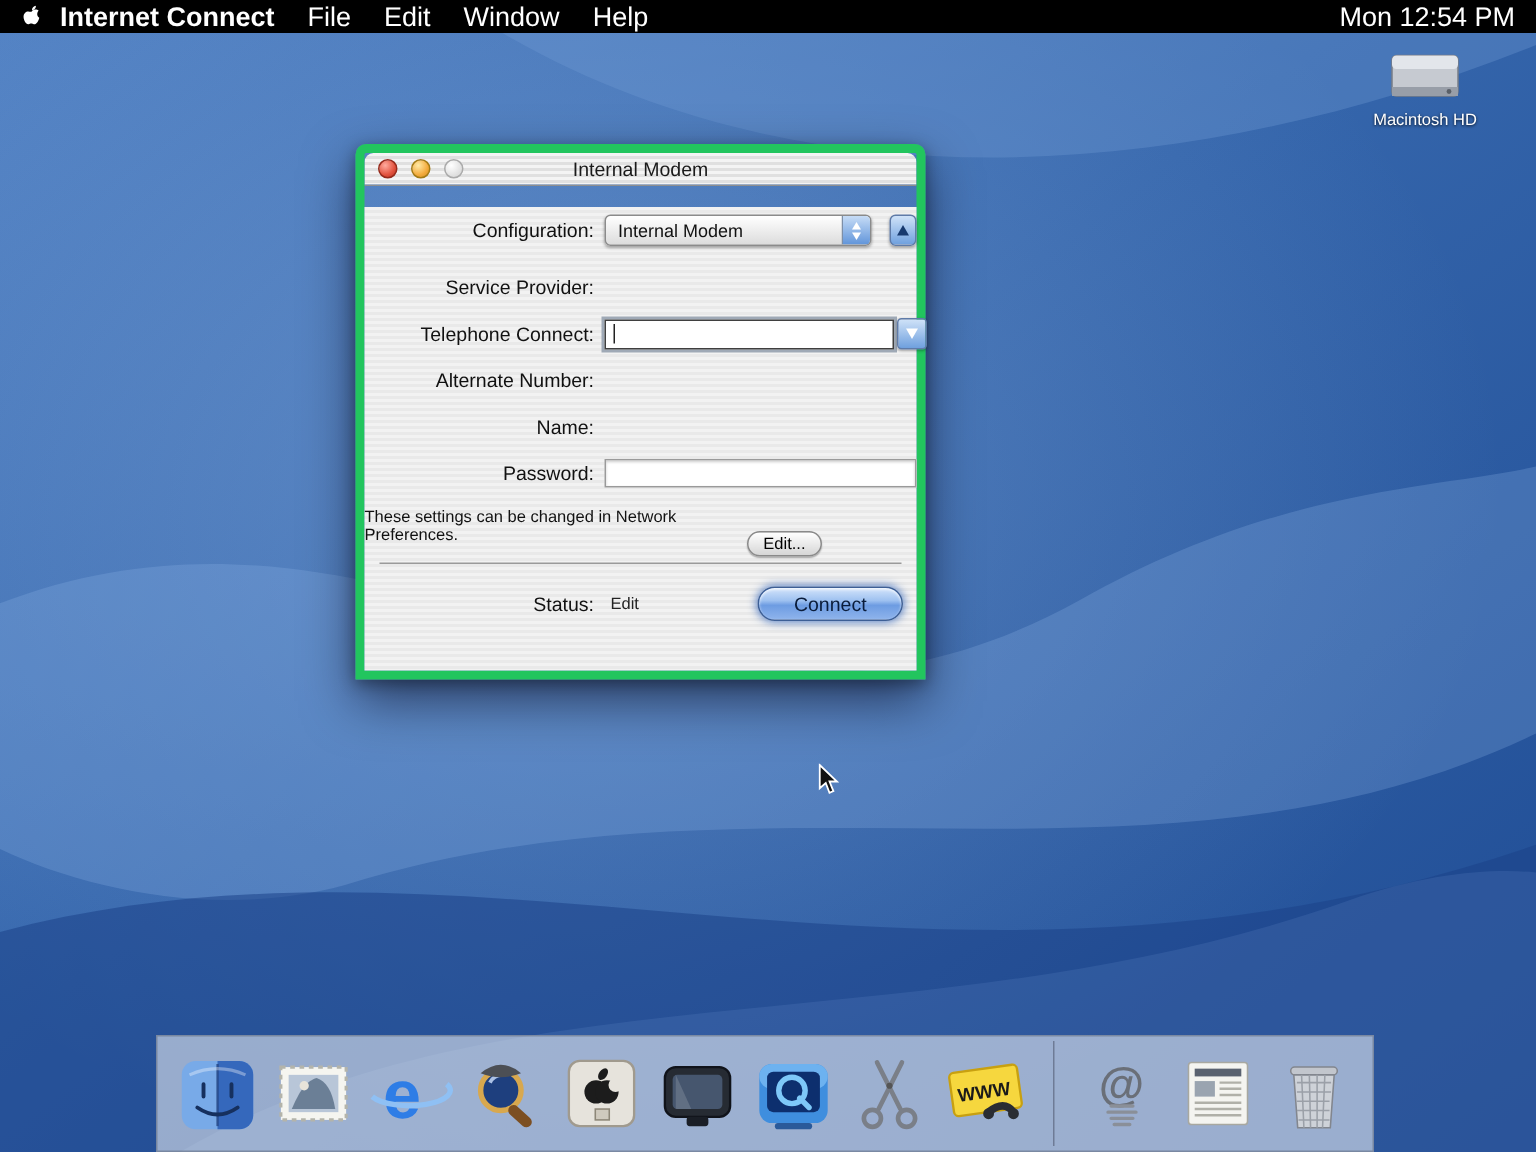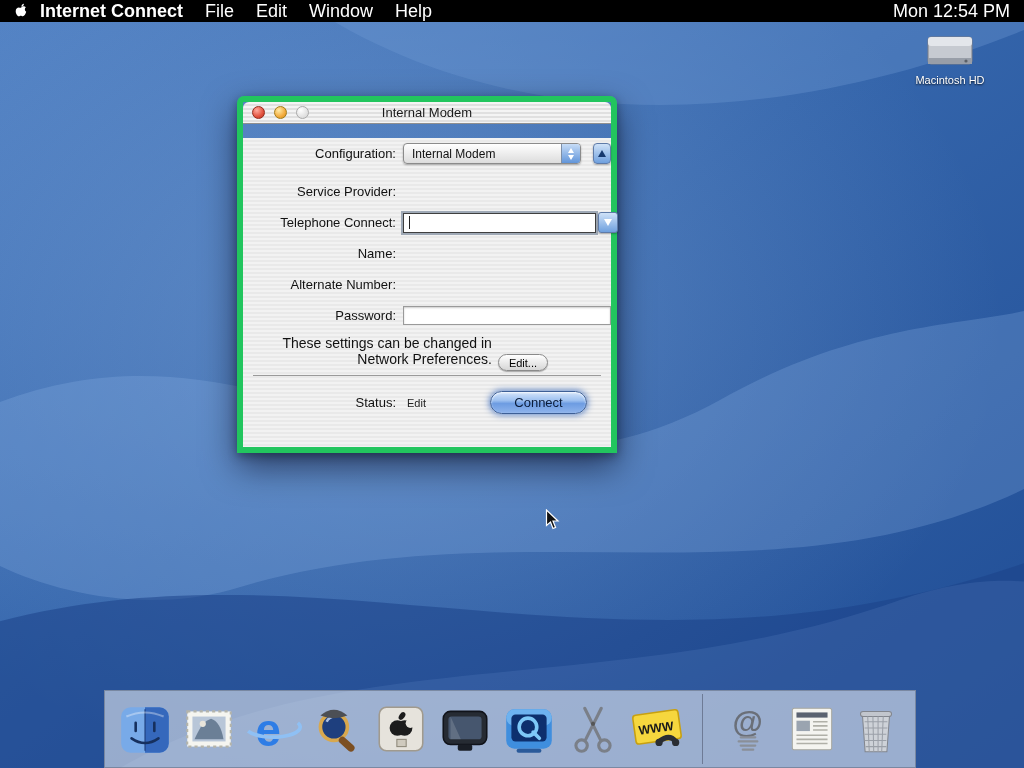--- a/index.html
+++ b/index.html
@@ -76,30 +76,30 @@
   .combo-btn { width:20px; height:21px; margin-left:2px; border-radius:3px;
     border:1px solid #5f7ba8; background:linear-gradient(#cfe2f8,#6fa0de);
     display:flex; align-items:center; justify-content:center;
     box-shadow:0 1px 2px rgba(0,0,0,.3); }
 
   .pw-input { width:210px; height:19px; border:1px solid #9a9a9a;
     box-shadow:inset 0 1px 2px rgba(0,0,0,.2); }
 
   .note-row { display:flex; align-items:center; justify-content:flex-end;
     height:31px; margin-top:4px; padding-right:63px; }
-  .note-text { font-size:14px; color:#111;text-align:right; }
+  .note-text { font-size:11px; color:#111; }
   .edit-btn { margin-left:6px; height:17px; padding:0 10px; font-size:11px;
     font-family:inherit; border:1px solid #8a8a8a; border-radius:9px;
     background:linear-gradient(#ffffff,#d6d6d6); box-shadow:0 1px 1px rgba(0,0,0,.3);margin-top:24px; }
 
   .sep { height:1px; background:#9a9a9a; margin:9px 10px 0 10px; }
 
   .status-row { display:flex; align-items:center; height:31px; margin-top:11px; }
   .status-value { font-size:11px; color:#222; margin-left:4px; }
-  .connect-btn { margin-left:auto; margin-right:24px; width:97px; height:23px;
+  .connect-btn { margin-left:auto; margin-right:9px; width:97px; height:23px;
     border-radius:12px; font-size:13px; font-family:inherit; color:#0a1c3a;
     border:1px solid #3d5f96;
     background:linear-gradient(180deg,#d3e4fb 0%,#9ec1f0 40%,#6d9ce2 55%,#8fb4ec 100%);
     box-shadow:0 0 6px 1px rgba(70,115,190,.85), inset 0 1px 2px rgba(255,255,255,.8); }
 
   
   .dock { position:absolute; left:104px; top:690px; width:812px; height:78px;
     z-index:5; background:rgba(246,248,250,.55);
     border:1px solid rgba(95,105,125,.55);
     display:flex; align-items:center; justify-content:center; gap:6px; }
@@ -197,26 +197,26 @@
           <span></span>
           <span class="caret"></span>
         </div>
         <div class="combo-btn">
           <span class="tri-dn-white"></span>
         </div>
       </div>
     </div>
 
     <div class="row">
+      <span class="lbl">Alternate Number:</span>
+      <span></span>
+    </div>
+
+    <div class="row">
       <span class="lbl">Name:</span>
-      <span></span>
-    </div>
-
-    <div class="row">
-      <span class="lbl">Alternate Number:</span>
       <span></span>
     </div>
 
     <div class="row">
       <span class="lbl">Password:</span>
       <div class="text-input pw-input">
         <span></span>
       </div>
     </div>
 

